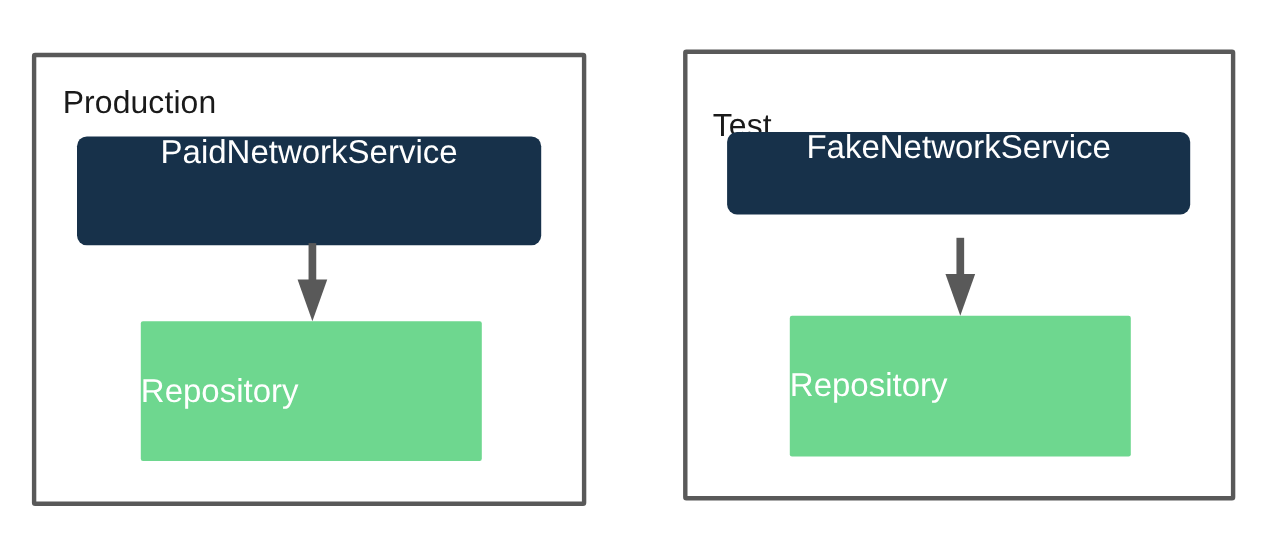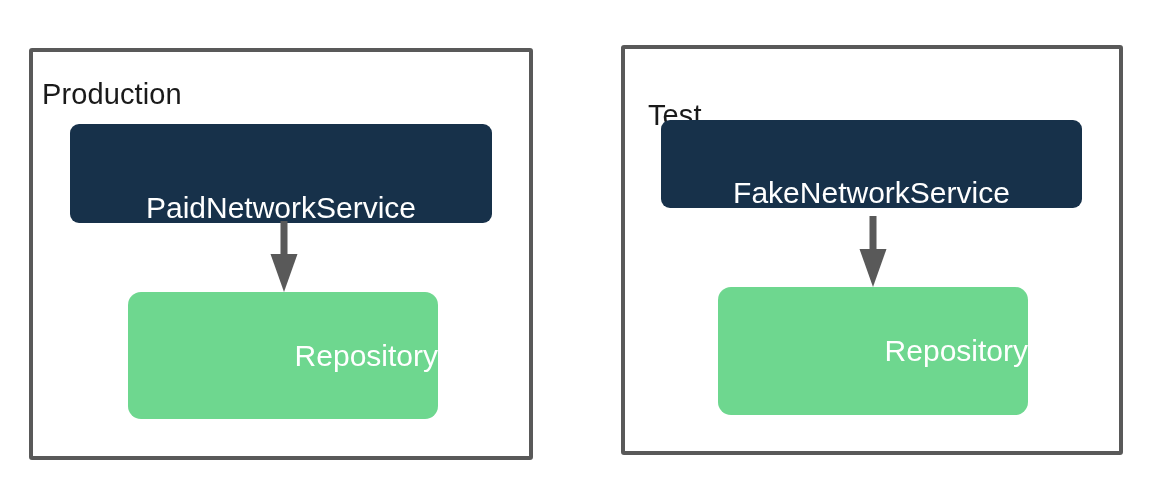--- a/index.html
+++ b/index.html
@@ -38,79 +38,79 @@
     letter-spacing: 0.1px;
   }
 
   
   .node-service {
     position: absolute;
     box-sizing: border-box;
     background: #17314a;
     border-radius: 9px;
     display: flex;
-    align-items: flex-end;
+    align-items: flex-start;
     justify-content: center;
     color: #ffffff;
     font-size: 30px;
     line-height: 1;
     white-space: nowrap;
   }
 
   
   .node-repo {
     position: absolute;
     box-sizing: border-box;
     background: #6ed78f;
-    border-radius: 13px;
+    border-radius: 2px;
     display: flex;
     align-items: center;
-    justify-content: flex-end;
+    justify-content: flex-start;
     color: #ffffff;
     font-size: 30px;
     line-height: 1;
     white-space: nowrap;
   }
 
   
   .arrow {
     position: absolute;
     pointer-events: none;
   }
   .arrow svg { display: block; }
 </style>
 </head>
 <body>
 
 <div id="canvas">
 
   <div class="env-box" style="left:29px; top:48px; width:504px; height:412px;"></div>
 
-  <div class="env-label" style="left:42px; top:80px;">Production</div>
+  <div class="env-label" style="left:57px; top:80px;">Production</div>
 
   <div class="node-service" style="left:70px; top:124px; width:422px; height:99px;">
     <span>PaidNetworkService</span>
   </div>
 
   <div class="arrow" style="left:268px; top:221px; width:32px; height:72px;">
     <svg width="32" height="72" viewBox="0 0 32 72" xmlns="http://www.w3.org/2000/svg">
       <rect x="12.5" y="0" width="7" height="34" fill="#595959"></rect>
       <polygon points="2.5,33 29.5,33 16,71" fill="#595959"></polygon>
     </svg>
   </div>
 
   <div class="node-repo" style="left:128px; top:292px; width:310px; height:127px;">
     <span>Repository</span>
   </div>
 
   <div class="env-box" style="left:621px; top:45px; width:502px; height:410px;"></div>
 
   <div class="env-label" style="left:648px; top:77px;margin-top:24px;">Test</div>
 
-  <div class="node-service" style="left:661px; top:120px; width:421px; height:88px;">
+  <div class="node-service" style="left:661px; top:120px; width:421px; height:75px;">
     <span>FakeNetworkService</span>
   </div>
 
   <div class="arrow" style="left:857px; top:216px; width:32px; height:72px;">
     <svg width="32" height="72" viewBox="0 0 32 72" xmlns="http://www.w3.org/2000/svg">
       <rect x="12.5" y="0" width="7" height="34" fill="#595959"></rect>
       <polygon points="2.5,33 29.5,33 16,71" fill="#595959"></polygon>
     </svg>
   </div>
 

